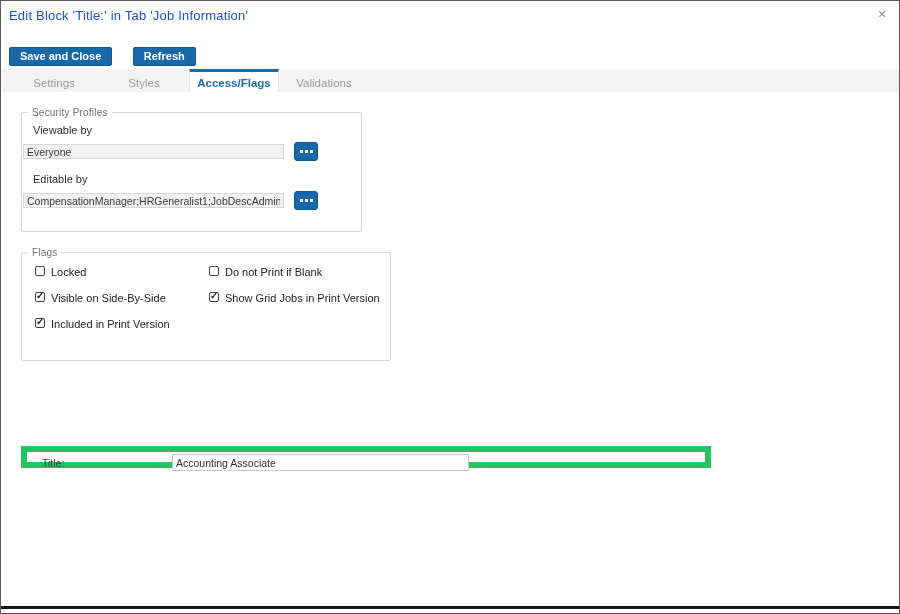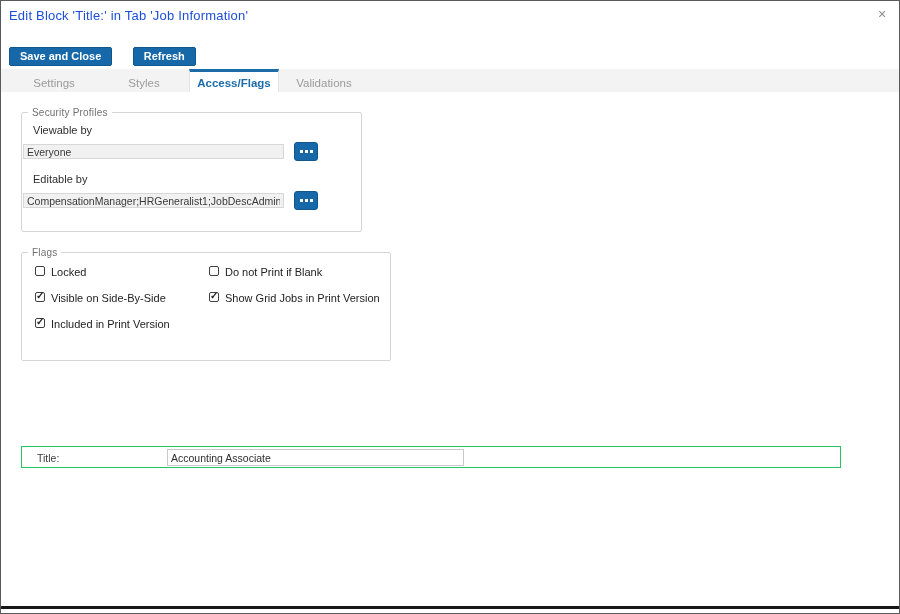--- a/index.html
+++ b/index.html
@@ -167,23 +167,23 @@
     font-weight: bold;
     color: #222222;
   }
   .flag-label { font-size: 11px; color: #222222; white-space: nowrap; }
 
   
   .preview-row {
     position: absolute;
     left: 20px;
     top: 445px;
-    width: 820px;
+    width: 690px;
     height: 22px;
-    border: 1px solid #22c55e;
+    border: 6px solid #22c55e;
     background: #ffffff;
   }
   .preview-label {
     position: absolute;
     left: 15px;
     top: 5px;
     font-size: 10.5px;
     color: #3d3d3d;
   }
   .preview-input {

